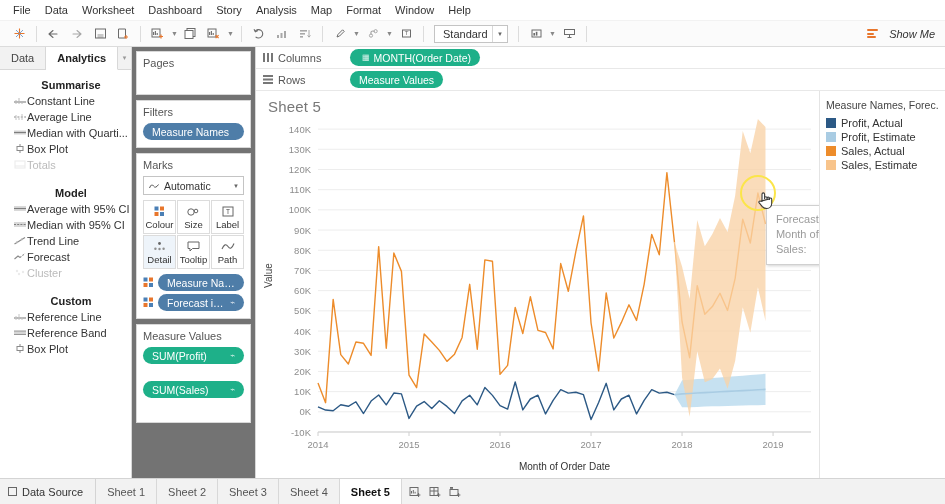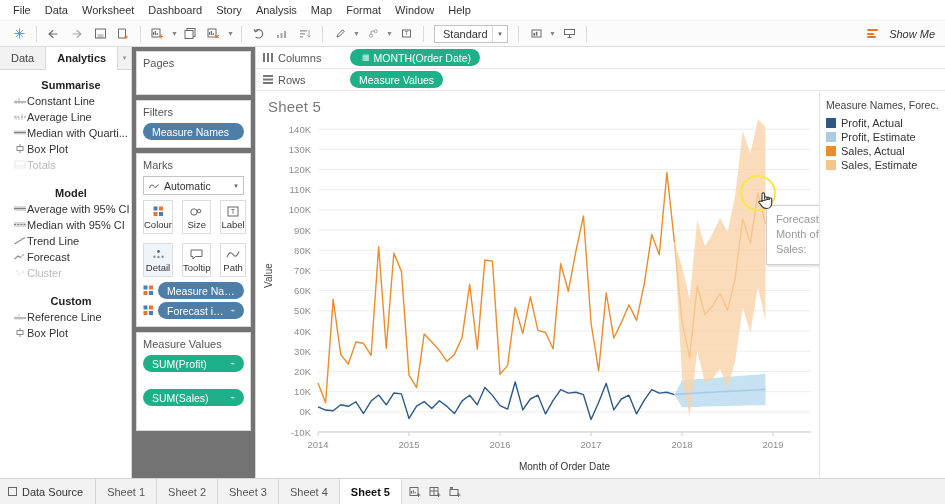--- a/index.html
+++ b/index.html
@@ -96,21 +96,21 @@
   .pill.green { background: #1eb089; }
   .pill .pname { flex: 1; overflow: hidden; text-overflow: ellipsis; }
   .pill .pico { font-size: 8px; opacity: .85; margin-left: 3px; }
   .marks-sel {
     height: 19px; border: 1px solid #c4c4c4; background: #fff; display: flex; align-items: center;
     font-size: 10.5px; color: #333; padding-left: 5px; margin-bottom: 5px; cursor: default;
   }
   .marks-sel .msico { margin-right: 4px; color: #555; display:flex; }
   .marks-sel .mslbl { flex: 1; }
   .marks-sel .msarr { width: 14px; text-align: center; font-size: 6px; color: #666; }
-  .markgrid { display: grid; grid-template-columns: repeat(3, 1fr); gap: 9px; margin-bottom: 5px; }
+  .markgrid { display: grid; grid-template-columns: repeat(3, 1fr); gap: 1px; margin-bottom: 5px; }
   .markbtn {
     border: 1px solid #dcdcdc; background: #fff; height: 34px;
     display: flex; flex-direction: column; align-items: center; justify-content: center; gap: 1px;
     font-size: 9.5px; color: #333; cursor: default;
   }
   .markbtn.active { background: #eef4fa; }
   .markbtn .mb-ico { height: 13px; display: flex; align-items: center; justify-content: center; }
   .markrow { display: flex; align-items: center; gap: 4px; margin-top: 3px; }
   .markrow .mr-ico { width: 11px; flex-shrink: 0; display: flex; align-items:center; justify-content:center; }
   .markrow .pill { flex: 1; }
@@ -427,20 +427,29 @@
           <div class="agroup">
             <div class="agroup-title">Custom</div>
             <div class="aitem">
               <span class="aicon">
                 <svg width="12" height="9" viewBox="0 0 12 9">
                   <path d="M0 6h12" stroke="#8a8a8a" stroke-width="1.2"></path>
                   <path d="M2 8V4M5 8V2M8 8V5" stroke="#c4c4c4" stroke-width="1"></path>
                 </svg>
               </span>
               <span>Reference Line</span>
+            </div>
+            <div class="aitem">
+              <span class="aicon">
+                <svg width="12" height="9" viewBox="0 0 12 9">
+                  <rect x="0" y="3" width="12" height="3.5" fill="#d6d6d6"></rect>
+                  <path d="M0 3h12M0 6.5h12" stroke="#8e8e8e" stroke-width=".9"></path>
+                </svg>
+              </span>
+              <span>Reference Band</span>
             </div>
             <div class="aitem">
               <span class="aicon">
                 <svg width="12" height="9" viewBox="0 0 12 9">
                   <path d="M6 0v9" stroke="#8a8a8a" stroke-width="1"></path>
                   <rect x="3" y="2.5" width="6" height="4" stroke="#8a8a8a" fill="#fff" stroke-width="1"></rect>
                 </svg>
               </span>
               <span>Box Plot</span>
             </div>

